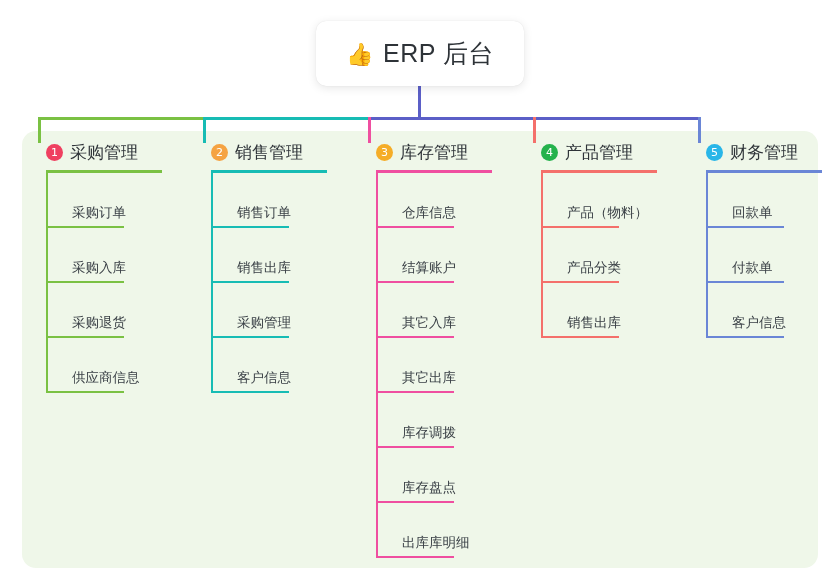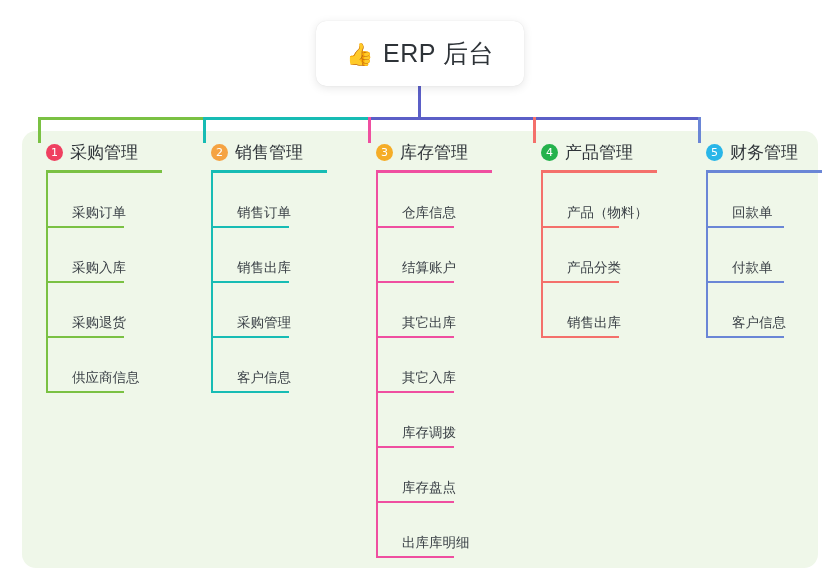--- a/index.html
+++ b/index.html
@@ -220,25 +220,25 @@
         <div class="spine" style="background: rgb(239, 79, 160); height: 385px;"></div>
         <div class="leaf">
           <span class="leaf-label">仓库信息</span>
           <div class="leaf-underline" style="background: rgb(239, 79, 160);"></div>
         </div>
         <div class="leaf">
           <span class="leaf-label">结算账户</span>
           <div class="leaf-underline" style="background: rgb(239, 79, 160);"></div>
         </div>
         <div class="leaf">
+          <span class="leaf-label">其它入库</span>
+          <div class="leaf-underline" style="background: rgb(239, 79, 160);"></div>
+        </div>
+        <div class="leaf">
           <span class="leaf-label">其它出库</span>
-          <div class="leaf-underline" style="background: rgb(239, 79, 160);"></div>
-        </div>
-        <div class="leaf">
-          <span class="leaf-label">其它入库</span>
           <div class="leaf-underline" style="background: rgb(239, 79, 160);"></div>
         </div>
         <div class="leaf">
           <span class="leaf-label">库存调拨</span>
           <div class="leaf-underline" style="background: rgb(239, 79, 160);"></div>
         </div>
         <div class="leaf">
           <span class="leaf-label">库存盘点</span>
           <div class="leaf-underline" style="background: rgb(239, 79, 160);"></div>
         </div>

